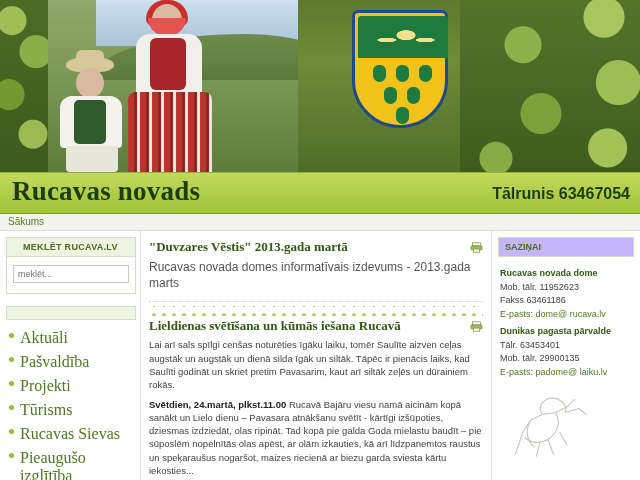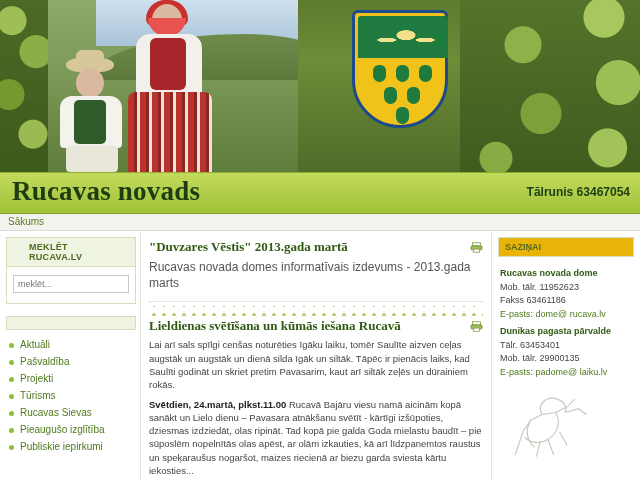--- a/index.html
+++ b/index.html
@@ -69,58 +69,58 @@
   .coa .bellrow1 .bell:nth-child(3){left:64px;top:52px;}
   .coa .bellrow2 .bell:nth-child(1){left:29px;top:74px;}
   .coa .bellrow2 .bell:nth-child(2){left:52px;top:74px;}
   .coa .bellrow3 .bell:nth-child(1){left:41px;top:94px;}
 
   
   .titlebar{position:relative;height:40px;background:#b6d24a;
      background:linear-gradient(180deg,#c3da5c,#9fc238);border-top:1px solid #8fae2f;border-bottom:1px solid #7f9e27;text-align:center;}
   .site-title{position:absolute;left:12px;top:3px;font-size:27px;font-weight:bold;color:#1f3d12;
      font-family:"Liberation Serif", serif;letter-spacing:0.2px;}
-  .phone{position:absolute;right:10px;top:12px;font-size:12px;color:#1f3d12;font-weight:bold;}
+  .phone{position:absolute;right:10px;top:12px;font-size:16px;color:#1f3d12;font-weight:bold;}
 
   
   .crumbbar{height:16px;background:#f2f2ee;border-bottom:1px solid #dcdcd4;}
   .crumb{padding:2px 0 0 8px;font-size:10px;color:#5b7a22;}
 
   
   .cols{display:flex;width:640px;height:252px;}
   .col-left{width:140px;padding:6px 4px 0 6px;box-sizing:border-box;}
   .col-mid{flex:1;padding:6px 8px 0 8px;box-sizing:border-box;border-left:1px solid #e3e3dd;border-right:1px solid #e3e3dd;}
   .col-right{width:148px;padding:6px 6px 0 6px;box-sizing:border-box;}
 
   
   .panel-head{background:#eef3e2;border:1px solid #d5dfc0;color:#4e6b1e;font-size:9px;font-weight:bold;
-     padding:4px 22px;letter-spacing:0.3px;}
+     padding:4px 16px;letter-spacing:0.3px;}
   .search-box{border:1px solid #d5dfc0;border-top:none;padding:8px 6px 10px 6px;background:#fff;}
   .search-input{width:100%;box-sizing:border-box;border:1px solid #c9c9c0;padding:3px 4px;font-size:9px;color:#999;
      font-family:"Liberation Sans", sans-serif;}
   .menu{margin-top:12px;}
   .menu-top{background:#eef3e2;border:1px solid #d5dfc0;height:12px;}
   .menu ul{list-style:none;margin:0;padding:6px 0 0 0;}
-  .menu li{font-size:10px;color:#4f7a1d;padding:3px 0 3px 14px;position:relative;cursor:pointer;}
+  .menu li{font-size:16px;color:#4f7a1d;padding:3px 0 3px 14px;position:relative;cursor:pointer;font-family:Liberation Serif, serif;}
   .menu li:before{content:"";position:absolute;left:3px;top:7px;width:5px;height:5px;border-radius:50%;background:#8fbf3c;}
 
   
   .article{border-bottom:1px dotted #cfcfc6;padding-bottom:6px;margin-bottom:4px;}
   .art-title{font-size:13px;font-weight:bold;color:#2f5a12;font-family:"Liberation Serif", serif;margin:2px 0 4px 0;}
   .art-sub{font-size:12px;color:#555;line-height:1.35;margin-bottom:4px;}
   .art-body{font-size:9.5px;color:#444;line-height:1.4;}
   .art-body b{color:#222;}
   .more{text-align:right;font-size:9px;color:#4f7a1d;font-weight:bold;margin-top:10px;}
   .printer{float:right;width:13px;height:11px;margin-top:3px;}
   .dots{height:10px;margin:4px 0 2px 0;
      background-image:radial-gradient(#b9cf7c 1.6px, transparent 1.8px);
      background-size:10px 10px;background-position:0 4px;}
 
   
-  .r-head{background:#eab308;border:1px solid #d5dfc0;color:#4e6b1e;font-size:9px;font-weight:bold;padding:4px 6px;}
+  .r-head{background:#c4b5fd;border:1px solid #d5dfc0;color:#4e6b1e;font-size:9px;font-weight:bold;padding:4px 6px;}
   .r-body{font-size:9px;color:#444;line-height:1.5;padding:6px 2px 0 2px;}
   .r-body .org{font-weight:bold;color:#2f5a12;display:block;margin-top:4px;}
   .r-body .em{color:#4f7a1d;}
   .pegasus{margin:8px auto 0 auto;width:96px;height:78px;opacity:.85;}
 </style>
 </head>
 <body>
 
 <div class="page">
 

